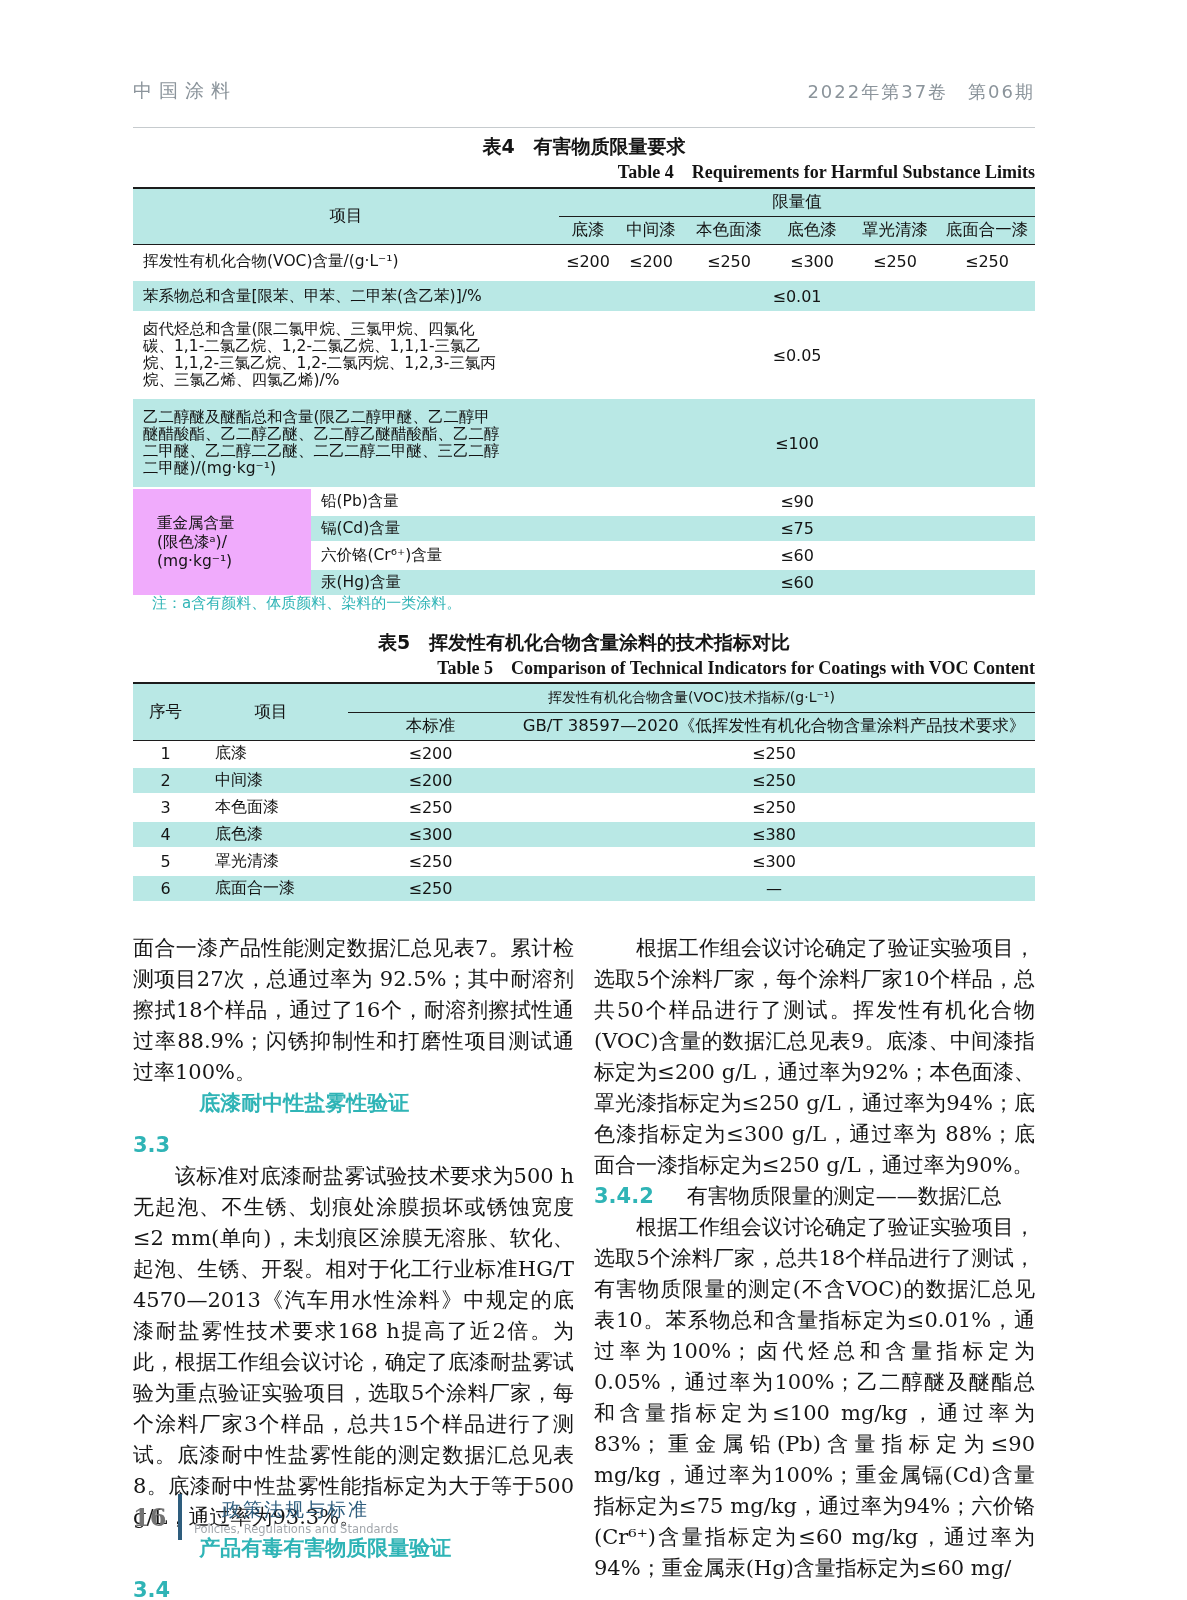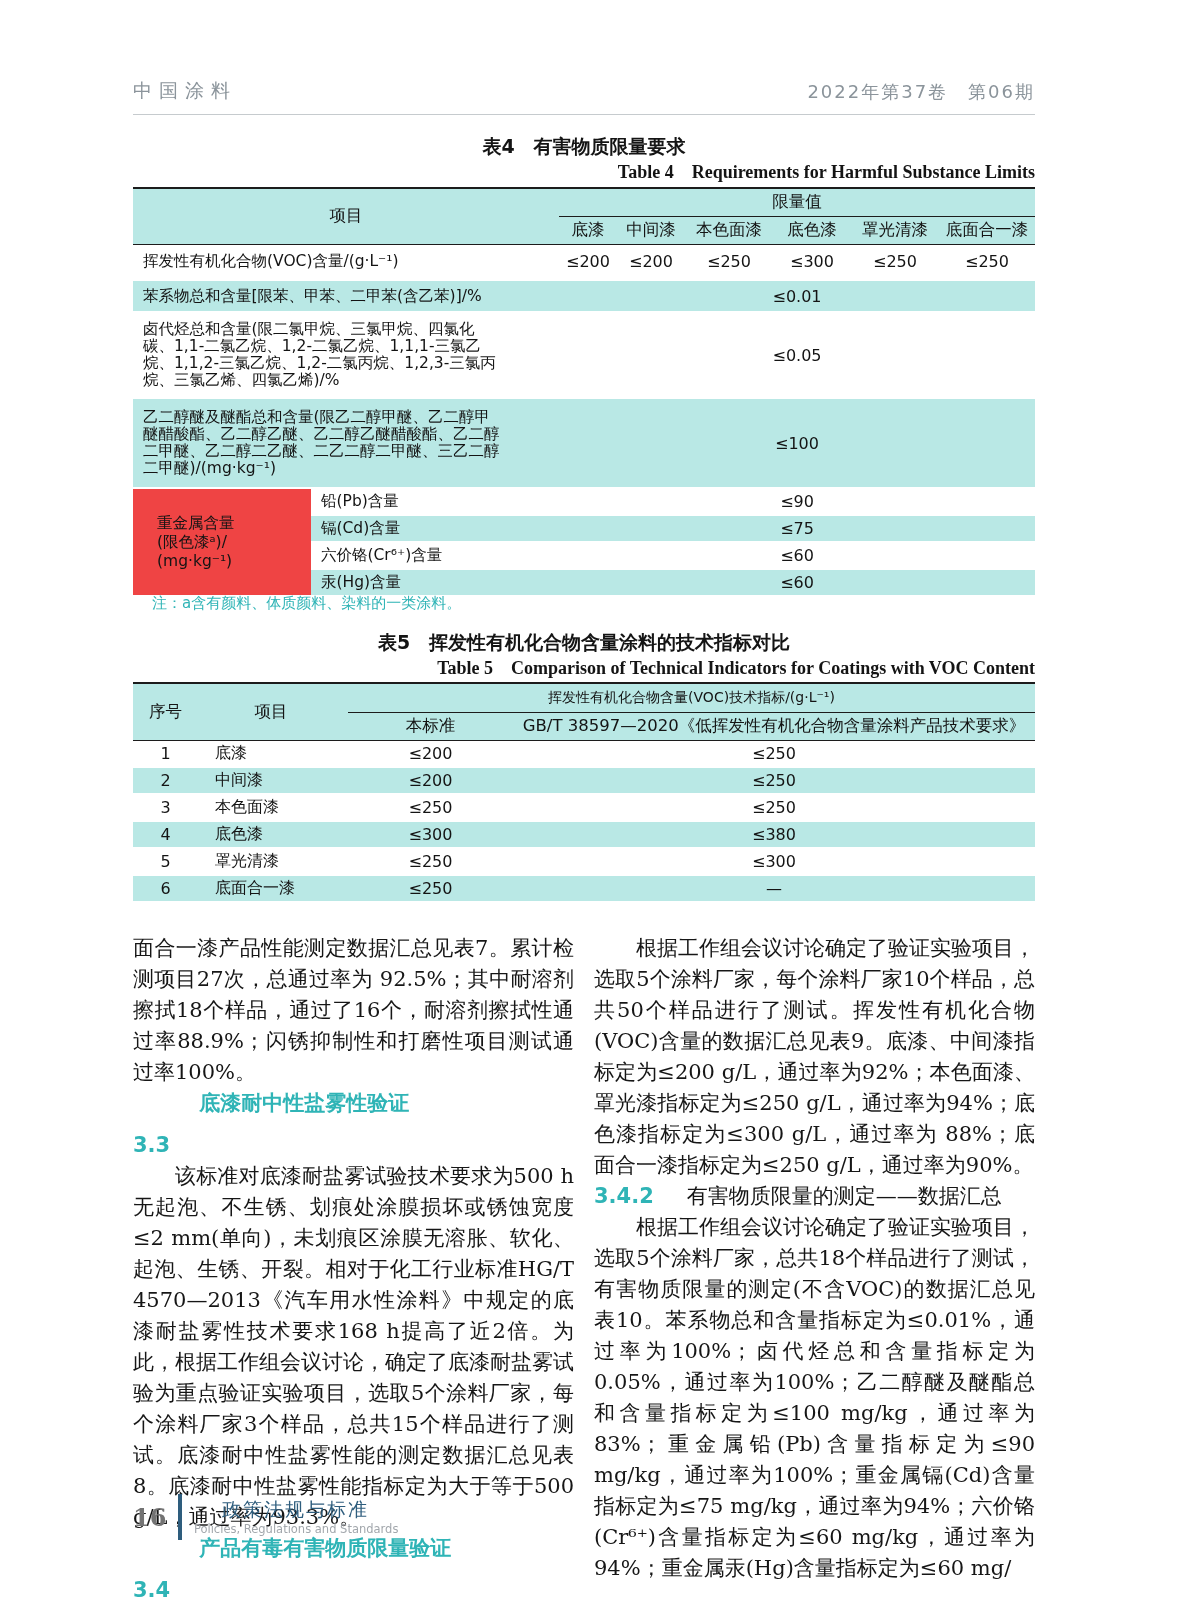--- a/index.html
+++ b/index.html
@@ -5,21 +5,21 @@
   html,body { margin:0; padding:0; background:#ffffff; }
   .page {
     position:relative; width:1187px; height:1600px; background:#ffffff;
     overflow:hidden; font-family:"DejaVu Sans", sans-serif; color:#141414;
   }
 
   
   .runhead {
     position:absolute; left:133px; top:78px; width:902px;
     display:flex; justify-content:space-between; align-items:flex-end;
-    border-bottom:1.5px solid #c6cbce; padding-bottom:10px;
+    border-bottom:1.5px solid #c6cbce; padding-bottom:23px;
   }
   .runhead .jname { font-size:19px; color:#8b949b; letter-spacing:7px; }
   .runhead .issue { font-size:18px; color:#8b949b; letter-spacing:2px; }
 
   
   .cap-zh { position:absolute; left:133px; width:902px; text-align:center;
             font-weight:bold; font-size:19px; color:#141414; }
   .cap-en { position:absolute; left:133px; width:902px; text-align:right;
             font-family:"Liberation Serif", serif; font-weight:bold; font-size:18px; color:#141414; }
 
@@ -27,21 +27,21 @@
   .tbl { border-collapse:collapse; table-layout:fixed; width:902px;
          border-top:2.5px solid #1c1c1c; border-bottom:2.5px solid #1c1c1c; }
   .tbl th, .tbl td { font-weight:normal; text-align:center; vertical-align:middle;
                      padding:2px 4px; font-size:16px; overflow:hidden; }
   .tbl thead th { border-bottom:1.5px solid #1c1c1c; font-size:16.5px; }
   .tbl thead th.grp { border-bottom:1px solid #1c1c1c; }
   .tbl tbody td { border-bottom:2px solid #ffffff; }
   .teal-bg { background:#b9e8e5; }
   .t4 td.lbl { text-align:left; padding-left:10px; padding-right:56px;
                font-size:15.5px; line-height:16.8px; }
-  .t4 td.hm-label { font-size:15.5px; line-height:19px; text-align:left; padding-left:24px; background:#ef4444; }
+  .t4 td.hm-label { font-size:15.5px; line-height:19px; text-align:left; padding-left:24px; background:#f0abfc; }
   .t4 td.sub { text-align:left; padding-left:10px; font-size:15.5px; }
   .note { position:absolute; left:152px; width:880px; font-size:15px; color:#2fb4b6; }
 
   .t5 th.grp-head { font-size:14px; }
   .t5 td.item, .t5 th.item-h { text-align:left; padding-left:17px; }
   .t5 th.item-h { text-align:center; padding-left:0; }
 
   
   .columns { position:absolute; left:133px; top:933px; width:902px; display:flex; gap:20px; }
   .col { width:441px; font-family:"DejaVu Serif", serif; font-size:21px;

